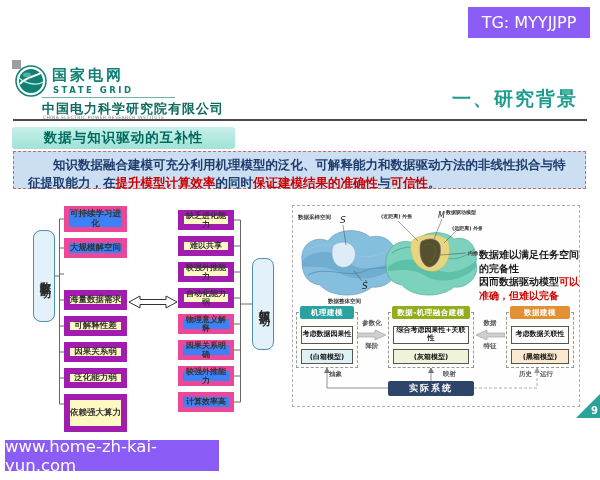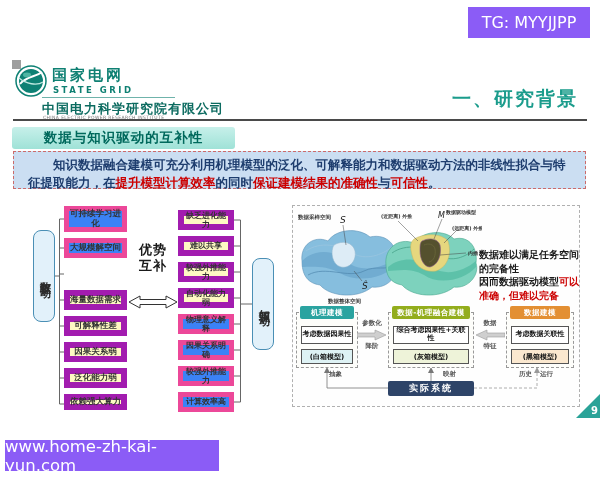--- a/index.html
+++ b/index.html
@@ -67,35 +67,31 @@
 
   <div class="vlabel" style="left:33px;top:230px;width:22px;height:92px;">数据驱动</div>
   <div class="vlabel" style="left:252px;top:258px;width:22px;height:92px;">知识驱动</div>
 
   <div class="cbox pro" style="left:64px;top:206px;width:63px;height:26px;">可持续学习进化</div>
   <div class="cbox pro" style="left:64px;top:238px;width:63px;height:20px;">大规模解空间</div>
   <div class="cbox con" style="left:64px;top:290px;width:63px;height:20px;">海量数据需求</div>
   <div class="cbox con" style="left:64px;top:316px;width:63px;height:20px;">可解释性差</div>
   <div class="cbox con" style="left:64px;top:342px;width:63px;height:20px;">因果关系弱</div>
   <div class="cbox con" style="left:64px;top:368px;width:63px;height:20px;">泛化能力弱</div>
-  <div class="cbox con" style="left:64px;top:394px;width:63px;height:16px;">依赖强大算力</div>
+  <div class="cbox con" style="left:64px;top:394px;width:63px;height:38px;">依赖强大算力</div>
 
   <div class="cbox con" style="left:178px;top:210px;width:56px;height:20px;font-size:8px;">缺乏进化能力</div>
   <div class="cbox con" style="left:178px;top:236px;width:56px;height:20px;font-size:8px;">难以共享</div>
   <div class="cbox con" style="left:178px;top:262px;width:56px;height:20px;font-size:8px;">较强外推能力</div>
   <div class="cbox con" style="left:178px;top:288px;width:56px;height:20px;font-size:8px;">自动化能力弱</div>
   <div class="cbox pro" style="left:178px;top:314px;width:56px;height:20px;font-size:8px;">物理意义解释</div>
   <div class="cbox pro" style="left:178px;top:340px;width:56px;height:20px;font-size:8px;">因果关系明确</div>
   <div class="cbox pro" style="left:178px;top:366px;width:56px;height:20px;font-size:8px;">较强外推能力</div>
   <div class="cbox pro" style="left:178px;top:392px;width:56px;height:20px;font-size:8px;">计算效率高</div>
 
-  <div class="abs" style="left:126px;top:242px;width:54px;text-align:center;font-size:13px;font-weight:700;color:#1a1a1a;line-height:16px;letter-spacing:1px;">
-    <div>优势</div>
-    <div>互补</div>
-  </div>
   <svg class="abs" style="left:127px;top:294px;" width="52" height="16" viewBox="0 0 52 16">
     <polygon points="2,8 13,2 13,5.5 39,5.5 39,2 50,8 39,14 39,10.5 13,10.5 13,14" fill="#ffffff" stroke="#333" stroke-width="1"></polygon>
   </svg>
 
   <div class="abs" style="left:292px;top:205px;width:288px;height:202px;border:1px dashed #b0b0b0;box-sizing:border-box;background:#fefefe;"></div>
 
   <svg class="abs" style="left:296px;top:211px;" width="106" height="94" viewBox="0 0 106 94">
     <path d="M6,50 C4,34 18,24 32,30 C40,18 62,16 74,26 C92,22 102,36 100,50 C104,64 92,78 76,76 C62,88 34,86 24,74 C10,72 6,62 6,50 Z" fill="#86bede" stroke="#5f93b8" stroke-width="0.6"></path>
     <path d="M6,50 C20,36 40,40 50,50 C64,62 84,58 100,48 L100,54 C88,68 60,72 44,62 C30,54 14,56 6,56 Z" fill="#6aa6cc" opacity="0.75"></path>
     <path d="M12,64 C30,54 52,68 68,60 C80,54 90,60 98,54" stroke="#4f86ad" stroke-width="0.7" fill="none"></path>

